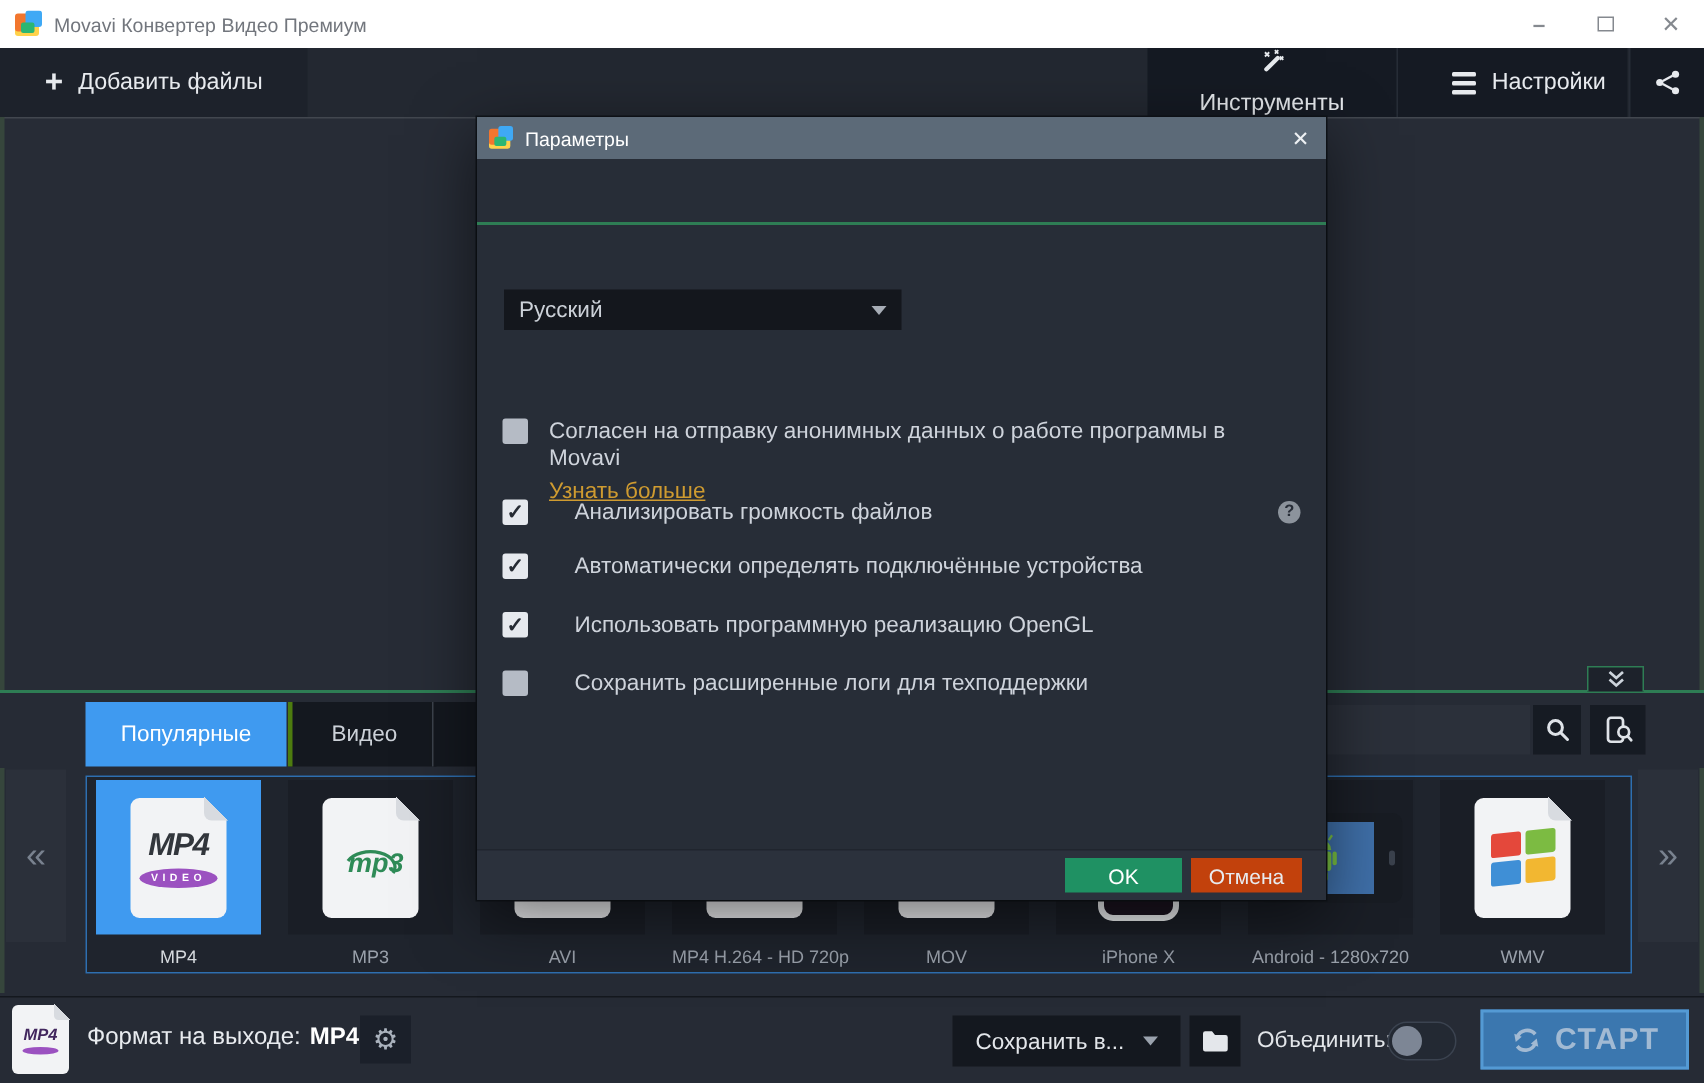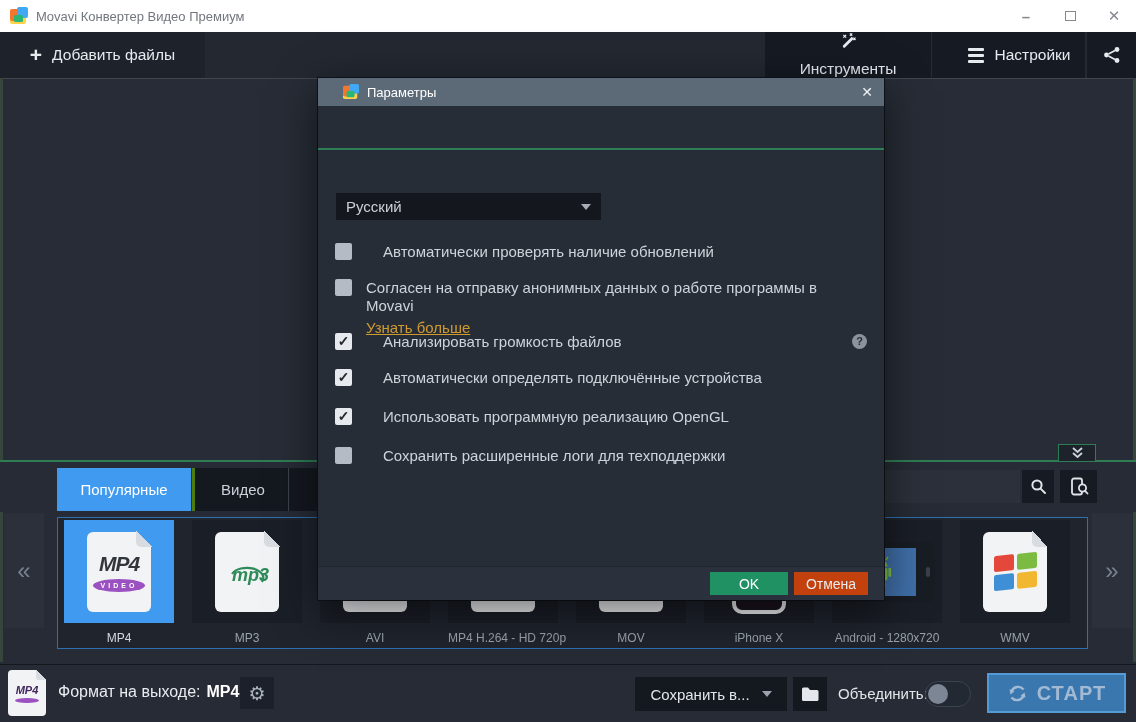--- a/index.html
+++ b/index.html
@@ -96,21 +96,21 @@
   .caret { width:0; height:0; border-left:5px solid transparent; border-right:5px solid transparent; border-top:6px solid #9aa2ad; }
   .folder-btn { position:absolute; left:793px; top:12px; width:34px; height:34px; background:#14181f; display:flex; align-items:center; justify-content:center; cursor:pointer; }
   .merge-lbl { position:absolute; left:838px; top:20px; font-size:15px; color:#e3e6ea; }
   .toggle { position:absolute; left:925px; top:16px; width:46px; height:26px; border-radius:13px; background:#232933; border:1px solid #3b4350; cursor:pointer; }
   .toggle i { position:absolute; left:2px; top:2px; width:20px; height:20px; border-radius:50%; background:#7d8695; }
   .start-btn { position:absolute; left:987px; top:8px; width:139px; height:40px; background:#3b77af; border:2px solid #549ad4; display:flex; align-items:center; justify-content:center; gap:9px; color:#a2bad3; font-size:20px; font-weight:bold; letter-spacing:1px; cursor:pointer; }
 
   
   .dialog { left:318px; top:78px; width:566px; height:522px; background:#272d37; z-index:50;
     box-shadow:0 12px 40px rgba(0,0,0,.55), 0 0 0 1px #10141a; }
-  .dlg-title { position:absolute; left:0; top:0; width:100%; height:28px; background:#5c6a78; display:flex; align-items:center;padding-left:17px; }
+  .dlg-title { position:absolute; left:0; top:0; width:100%; height:28px; background:#5c6a78; display:flex; align-items:center; }
   .dlg-title .appicon { width:16px; height:16px; margin-left:8px; }
   .dlg-title .t { font-size:13px; color:#ffffff; margin-left:8px; }
   .dlg-close { position:absolute; right:0; top:0; width:34px; height:28px; display:flex; align-items:center; justify-content:center; color:#eef1f4; font-size:14px; cursor:pointer; }
   .dlg-tabs { position:absolute; left:0; top:28px; width:100%; height:42px; background:#1a1f28; }
   .dtab { position:absolute; bottom:0; height:35px; width:132px; background:#13171e; color:#d0d5db; font-size:15px; display:flex; align-items:center; justify-content:center; cursor:pointer; }
   .dtab.active { background:#3f9af0; color:#ffffff; }
   .dtab-0 { left:16px; } .dtab-1 { left:150px; } .dtab-2 { left:284px; }
   .dlg-green { position:absolute; left:0; top:70px; width:100%; height:2px; background:#2e7d54; }
   .dlg-body { position:absolute; left:0; top:72px; width:100%; height:416px; }
   .lang-lbl { position:absolute; left:18px; top:16px; font-size:15px; color:#c4b5fd;margin-top:40px; }
@@ -359,24 +359,20 @@
 
   <div class="dlg-green"></div>
 
   <div class="dlg-body">
     <div class="lang-lbl">Язык:</div>
     <div class="select">
       <span>Русский</span>
       <span class="caret"></span>
     </div>
 
-    <div class="cbrow" style="top:93px;">
-      <span class="cb"></span>
-      <span class="cbl">Автоматически проверять наличие обновлений</span>
-    </div>
 
     <div class="cbrow" style="top:129px; display:block;">
       <span class="cb" style="position:absolute; left:0; top:0;"></span>
       <span class="cbl" style="display:block;">Согласен на отправку анонимных данных о работе программы в Movavi</span>
       <span class="link">Узнать больше</span>
     </div>
 
     <div class="cbrow" style="top:183px;">
       <span class="cb checked">✓</span>
       <span class="cbl">Анализировать громкость файлов</span>

